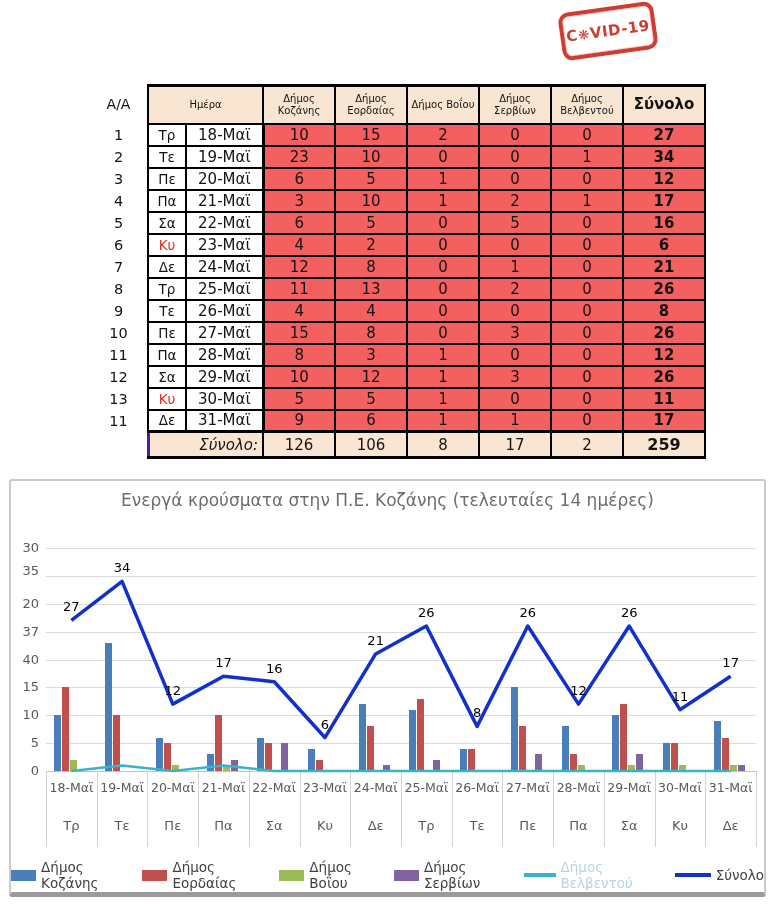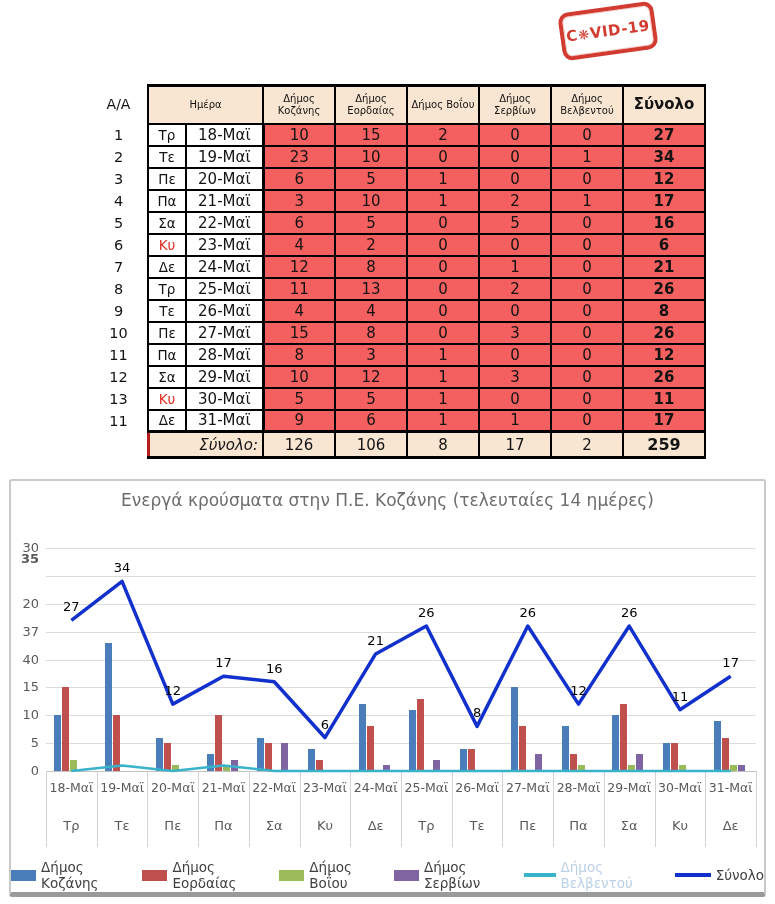--- a/index.html
+++ b/index.html
@@ -37,21 +37,21 @@
   td.wd.sun { color:var(--sunred); }
   td.dt  { background:#fff; }
   td.val { background:var(--redcell); }
   td.val.v0 { border-left:3px solid #000; }
   td.total-col { border-left:3px solid #000; border-right:3px solid #000;
     background:var(--redcell); font-weight:bold; }
   tr.totals { height:26px; }
   tr.totals td:not(.aa) { border-top:3px solid #000; border-bottom:3px solid #000;
     background:var(--beige); }
   tr.totals td.aa { border:0; background:#fff; }
-  tr.totals td.tlabel { font-style:italic; text-align:right; padding-right:4px; border-left:3px solid #b91c1c; }
+  tr.totals td.tlabel { font-style:italic; text-align:right; padding-right:4px; border-left:3px solid #4c1d95; }
   tr.totals td.total-col { font-size:16px; }
 
   
   .chart-box { position:absolute; left:9px; top:479px; width:757px; height:418px;
     background:#fff; border:2px solid #C9C9C9; border-bottom:5px solid #9A9A9A;
     border-radius:3px; }
   .chart-title { position:absolute; top:9px; left:0; right:0; text-align:center;
     font-size:17px; color:#6D6D6D; }
   .gridline { position:absolute; height:1px; background:#DCDCDC; }
   .gridline.zero { background:#C3C3C3; }
@@ -283,21 +283,21 @@
       <div class="ylab" style="left: 0px; top: 226.25px;">10</div>
       <div class="gridline" style="left: 35px; top: 206.375px; width: 710px;"></div>
       <div class="ylab" style="left: 0px; top: 198.375px;">15</div>
       <div class="gridline" style="left: 35px; top: 178.5px; width: 710px;"></div>
       <div class="ylab" style="left: 0px; top: 170.5px;">40</div>
       <div class="gridline" style="left: 35px; top: 150.625px; width: 710px;"></div>
       <div class="ylab" style="left: 0px; top: 142.625px;">37</div>
       <div class="gridline" style="left: 35px; top: 122.75px; width: 710px;"></div>
       <div class="ylab" style="left: 0px; top: 114.75px;">20</div>
       <div class="gridline" style="left: 35px; top: 94.875px; width: 710px;"></div>
-      <div class="ylab" style="left: 0px; top: 70px; font-weight: bold;">35</div>
+      <div class="ylab" style="left: 0px; top: 82px;">35</div>
       <div class="gridline" style="left: 35px; top: 67px; width: 710px;"></div>
       <div class="ylab" style="left: 0px; top: 59px;">30</div>
       <div class="xdiv" style="left: 35px; top: 290px; height: 76px;"></div>
       <div class="xdiv" style="left: 85.7143px; top: 290px; height: 76px;"></div>
       <div class="xdiv" style="left: 136.429px; top: 290px; height: 76px;"></div>
       <div class="xdiv" style="left: 187.143px; top: 290px; height: 76px;"></div>
       <div class="xdiv" style="left: 237.857px; top: 290px; height: 76px;"></div>
       <div class="xdiv" style="left: 288.571px; top: 290px; height: 76px;"></div>
       <div class="xdiv" style="left: 339.286px; top: 290px; height: 76px;"></div>
       <div class="xdiv" style="left: 390px; top: 290px; height: 76px;"></div>

